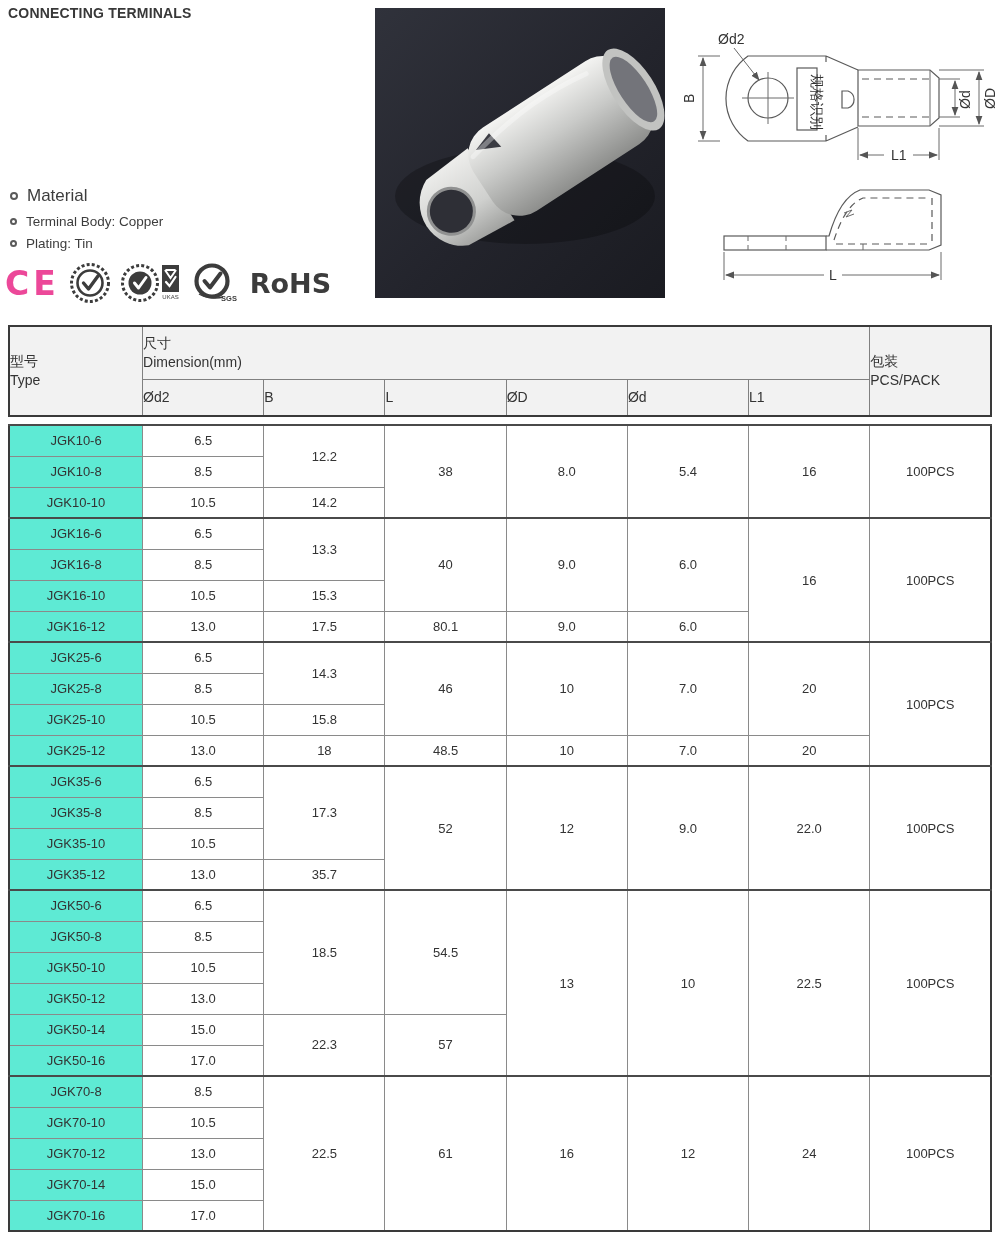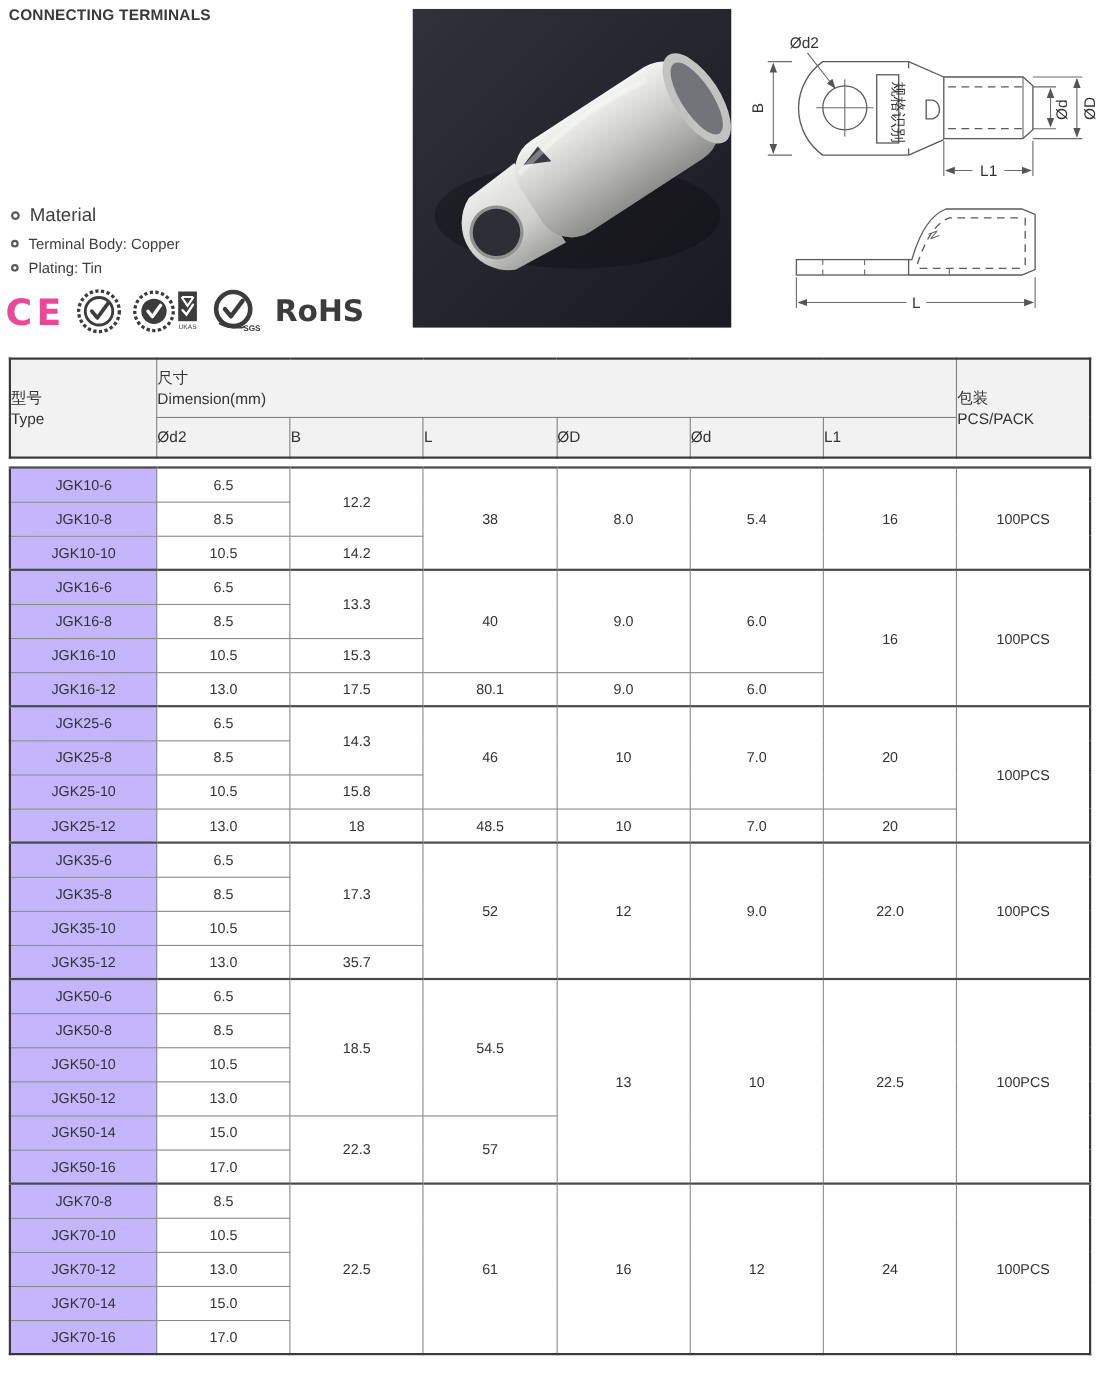--- a/index.html
+++ b/index.html
@@ -49,21 +49,21 @@
   }
   .spec-head .r1 td { height:53px; }
   .spec-head .r2 td { height:37px; }
   .spec-head .two-line div { line-height:1.35; }
   .body-gap { height:7px; }
   .spec-body { border:2px solid #3a3a3a; }
   .spec-body td {
     border:1px solid #8a8a8a; text-align:center; vertical-align:middle;
     height:31px; font-size:13px; color:#333; background:#ffffff;
   }
-  .spec-body td.type-cell { background:#c4b5fd; }
+  .spec-body td.type-cell { background:#5eead4; }
   .spec-body tr.group-start td { border-top:2px solid #4a4a4a; }
   
   .dline { stroke:#5a5a5a; stroke-width:1.2; fill:none; }
   .dthin { stroke:#6a6a6a; stroke-width:1; fill:none; }
   .ddash { stroke:#5a5a5a; stroke-width:1.2; fill:none; stroke-dasharray:7 5; }
   .dtext { font-family:"Liberation Sans","DejaVu Sans",sans-serif; font-size:14px; fill:#333; }
   .cert-ic { flex:0 0 auto; }
 </style>
 </head>
 <body>

